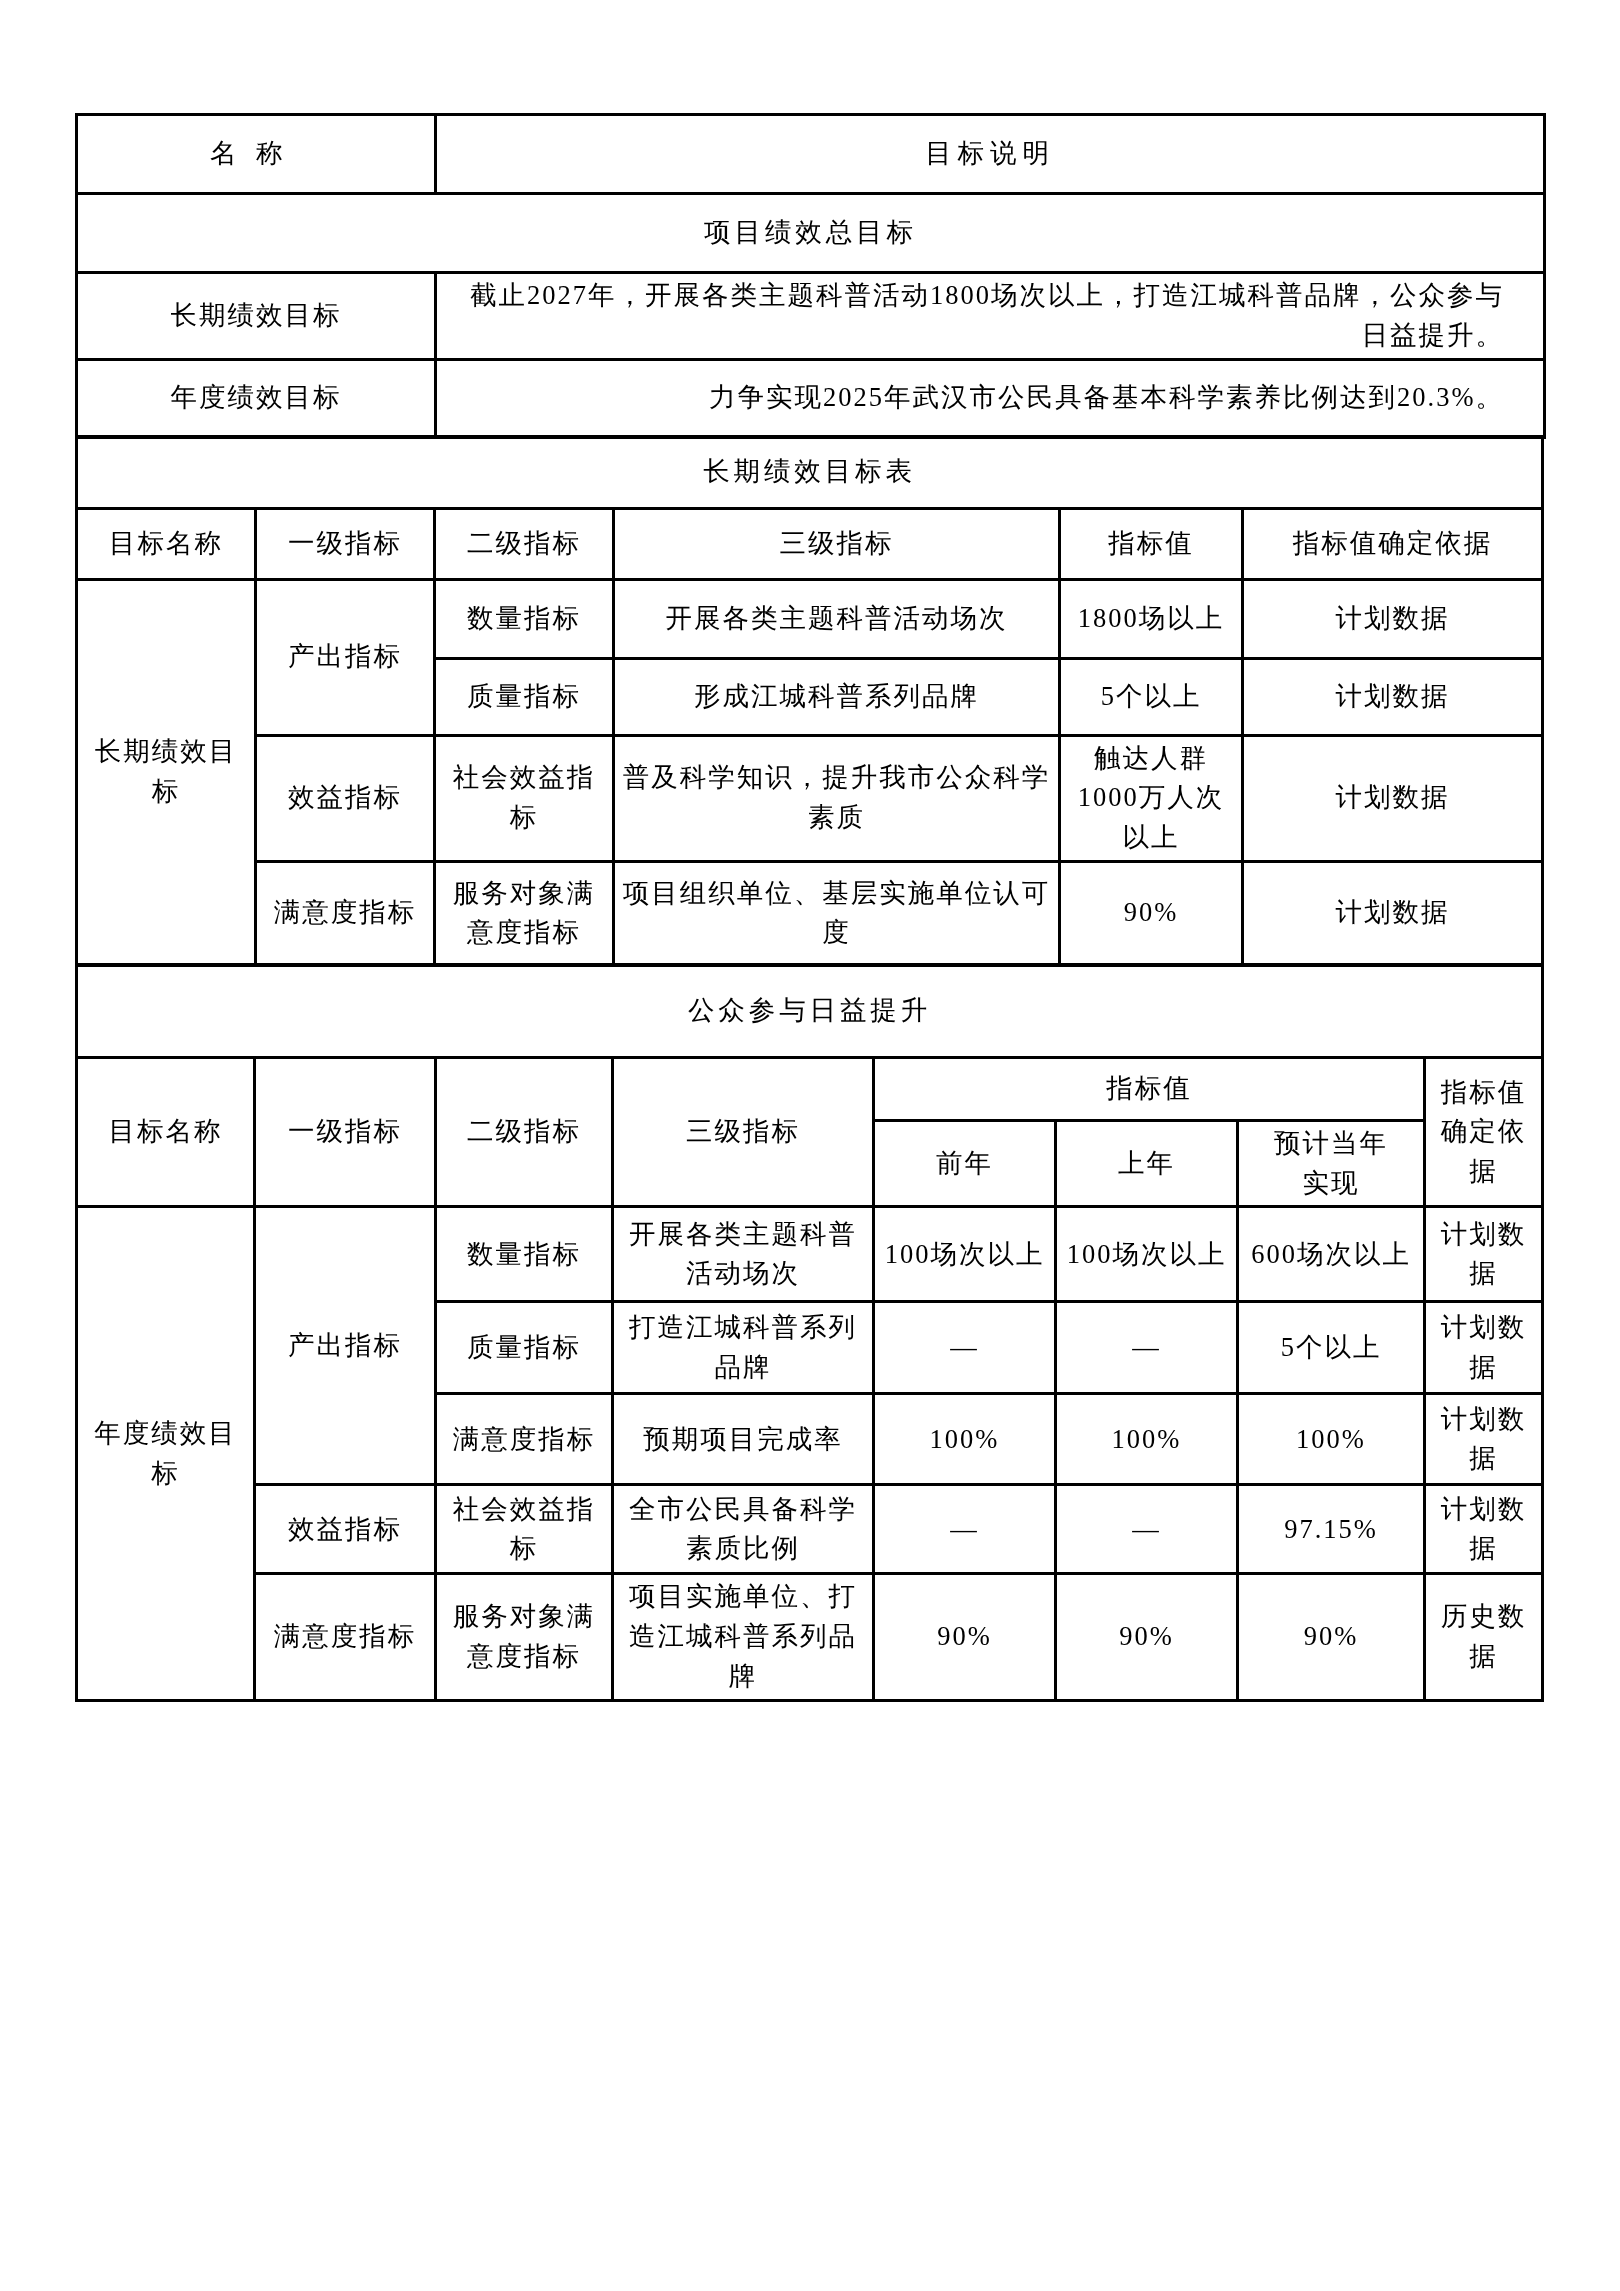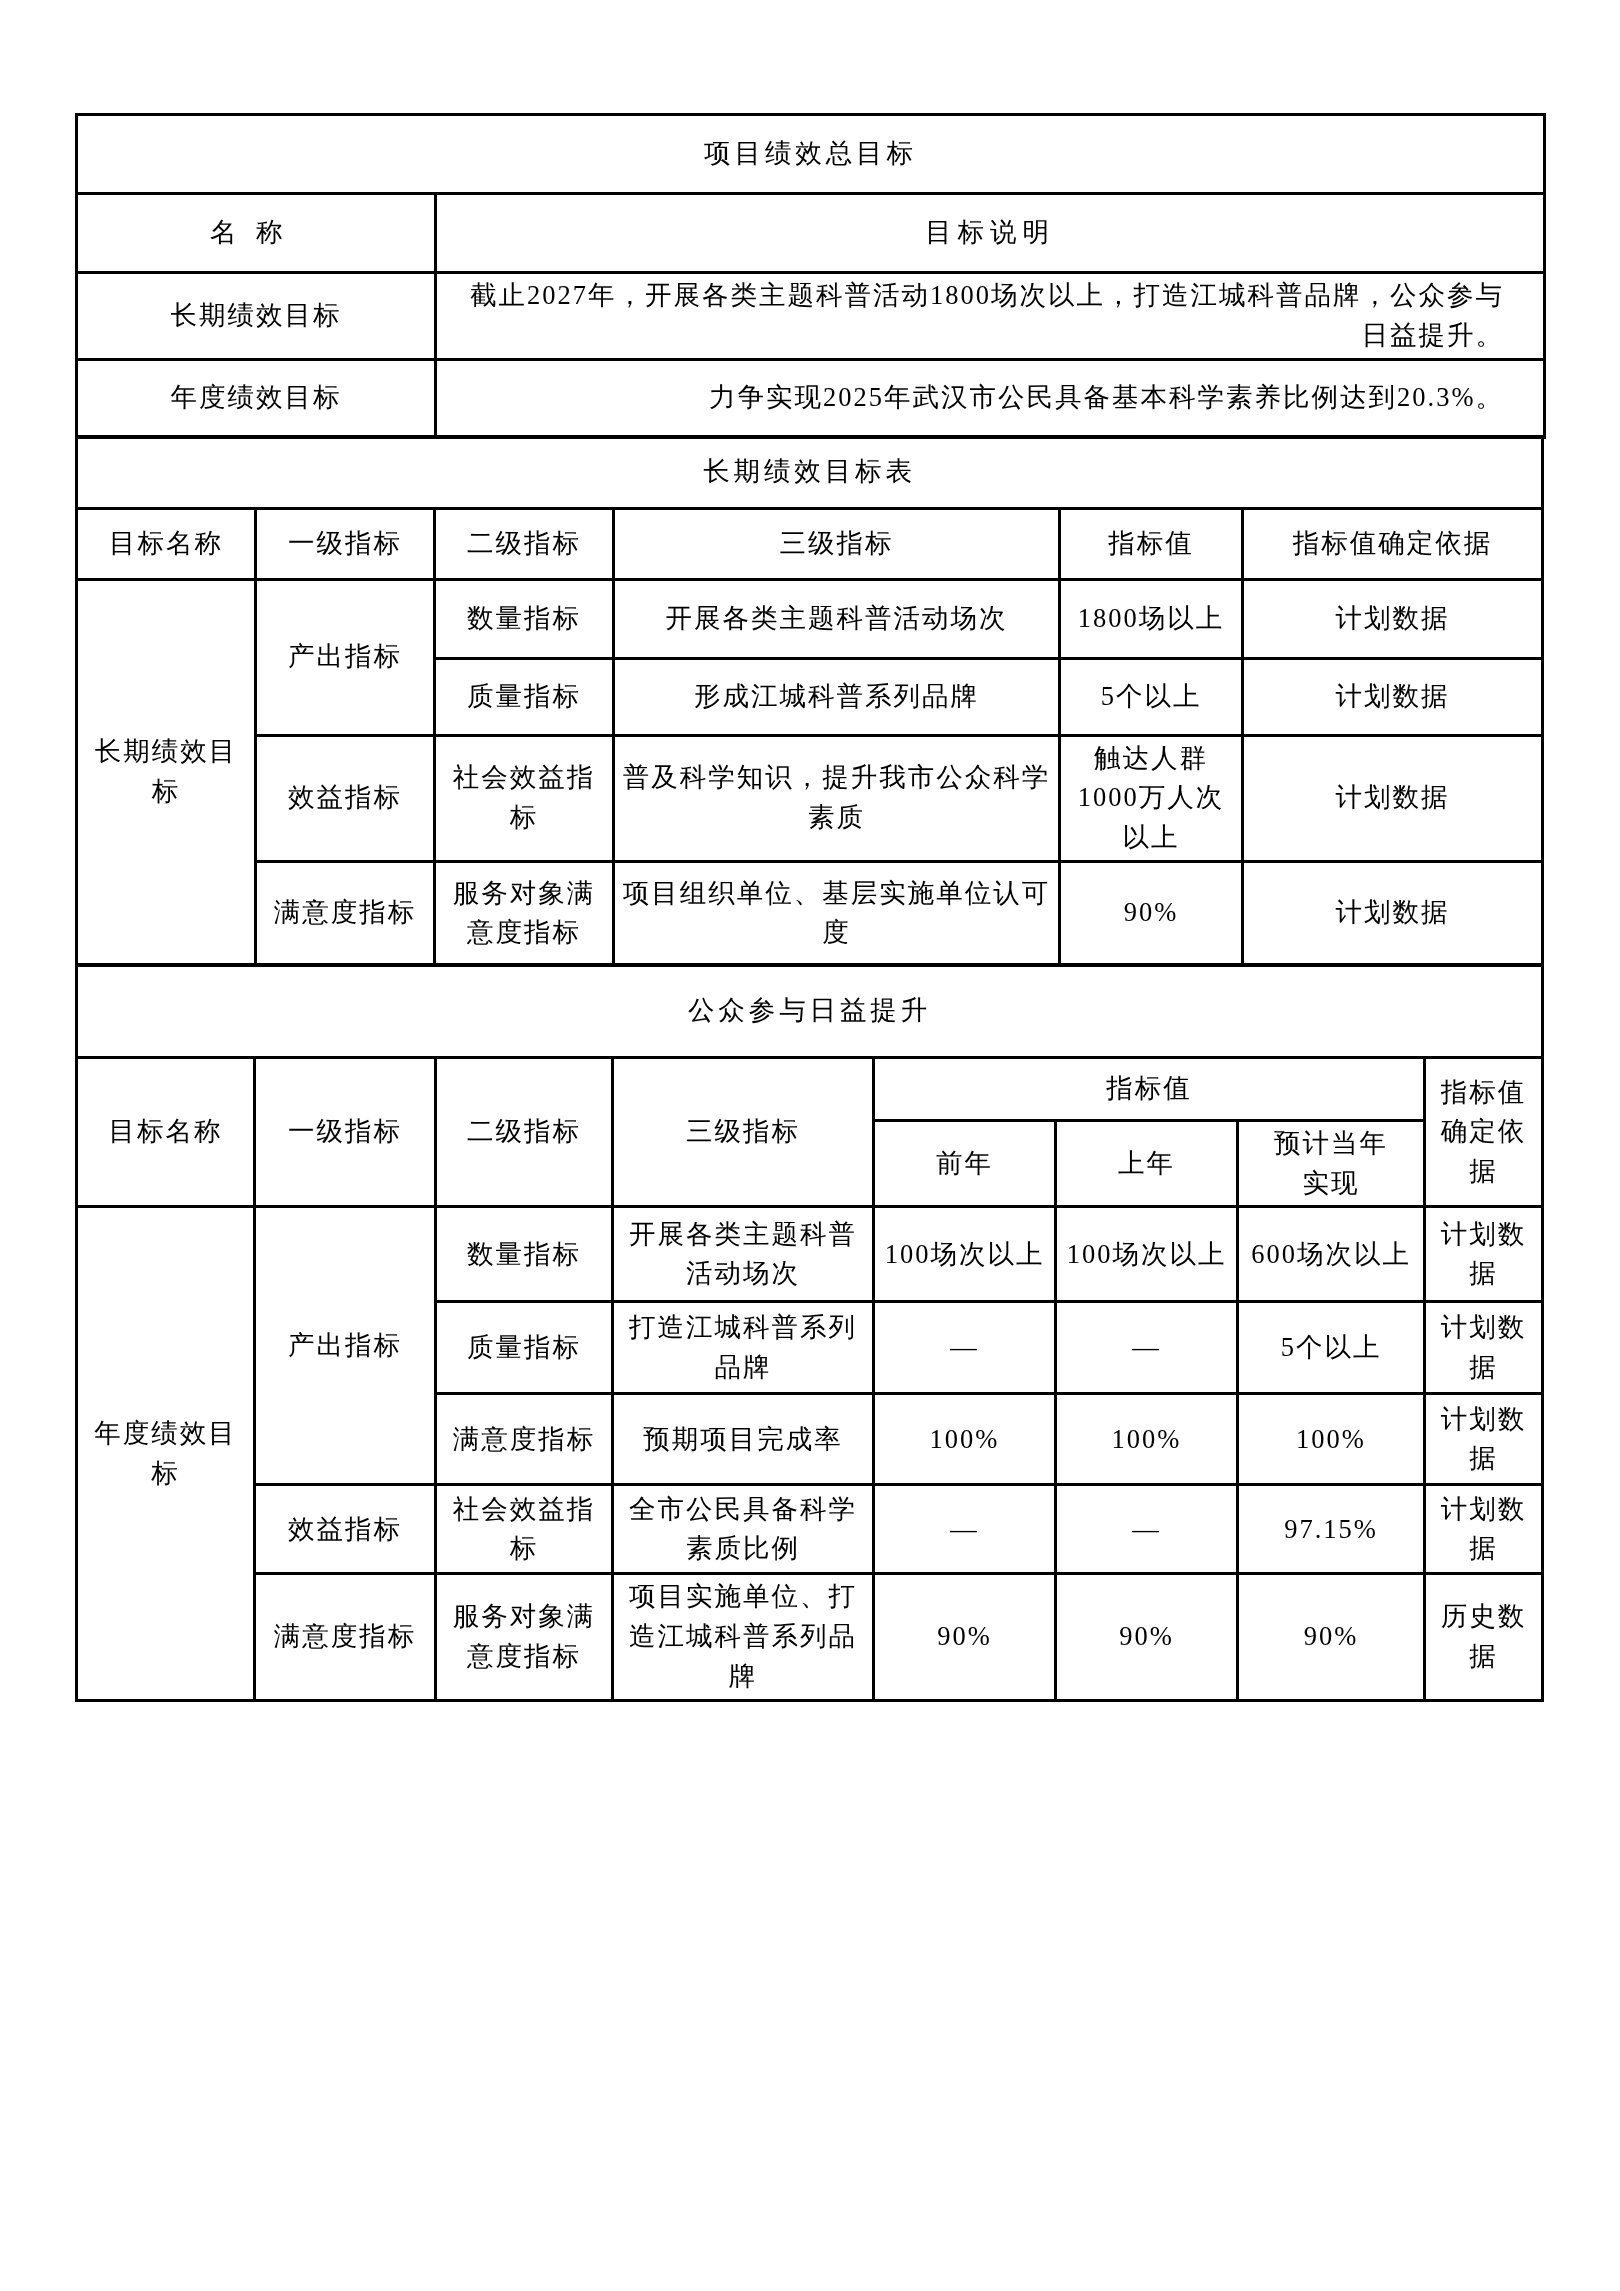--- a/index.html
+++ b/index.html
@@ -62,25 +62,25 @@
 <div class="page">
   <div class="tables">
 
     <table class="t t1">
       <colgroup>
           <col style="width:359px">
           <col style="width:1109px">
         </colgroup>
       <tbody>
         <tr style="height:79px">
-          <td colspan="2" class="sp4">项目绩效总目标</td>
-        </tr>
-        <tr style="height:79px">
           <td class="sp20">名称</td>
           <td class="sp6">目标说明</td>
+        </tr>
+        <tr style="height:79px">
+          <td colspan="2" class="sp4">项目绩效总目标</td>
         </tr>
         <tr style="height:78px">
           <td>长期绩效目标</td>
           <td class="desc">截止2027年，开展各类主题科普活动1800场次以上，打造江城科普品牌，公众参与日益提升。</td>
         </tr>
         <tr style="height:78px">
           <td>年度绩效目标</td>
           <td class="desc">力争实现2025年武汉市公民具备基本科学素养比例达到20.3%。</td>
         </tr>
       </tbody>

